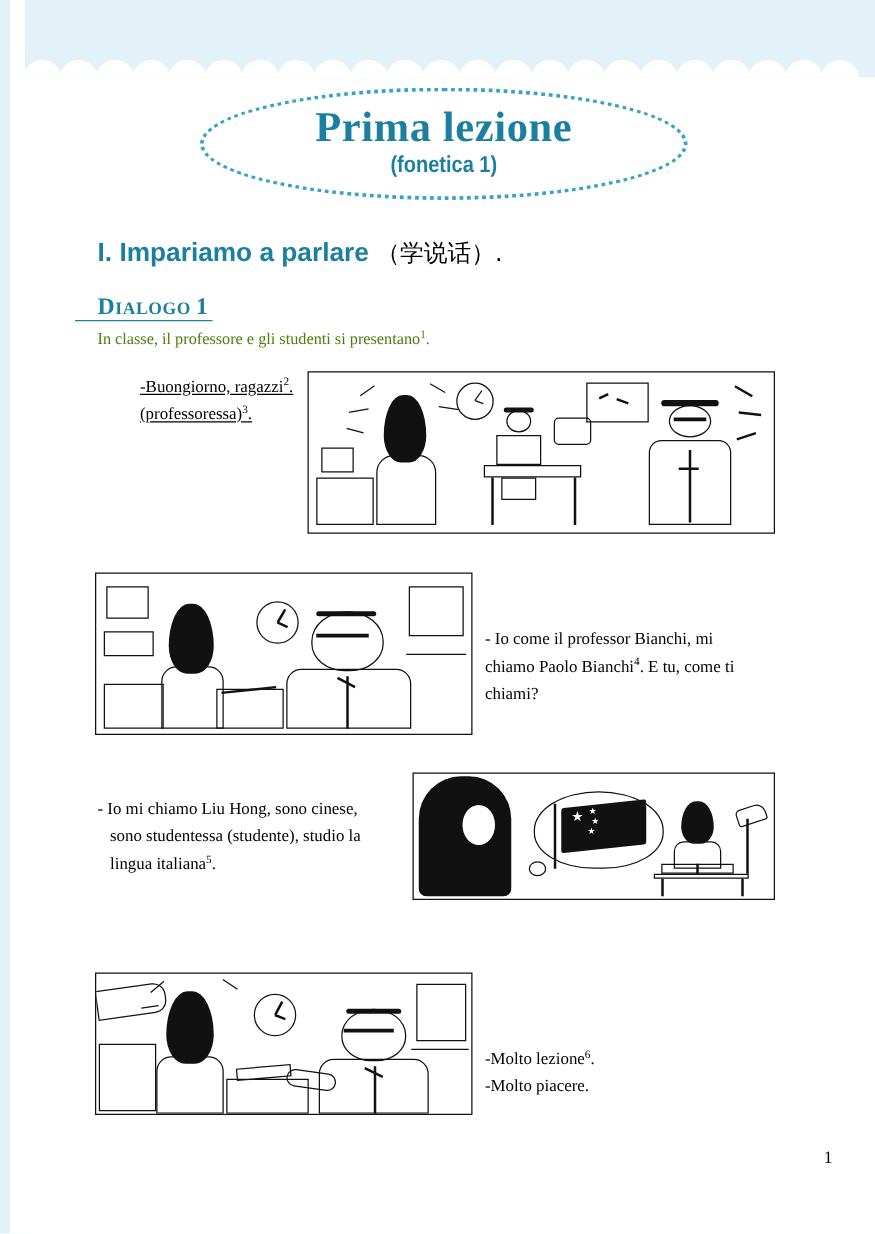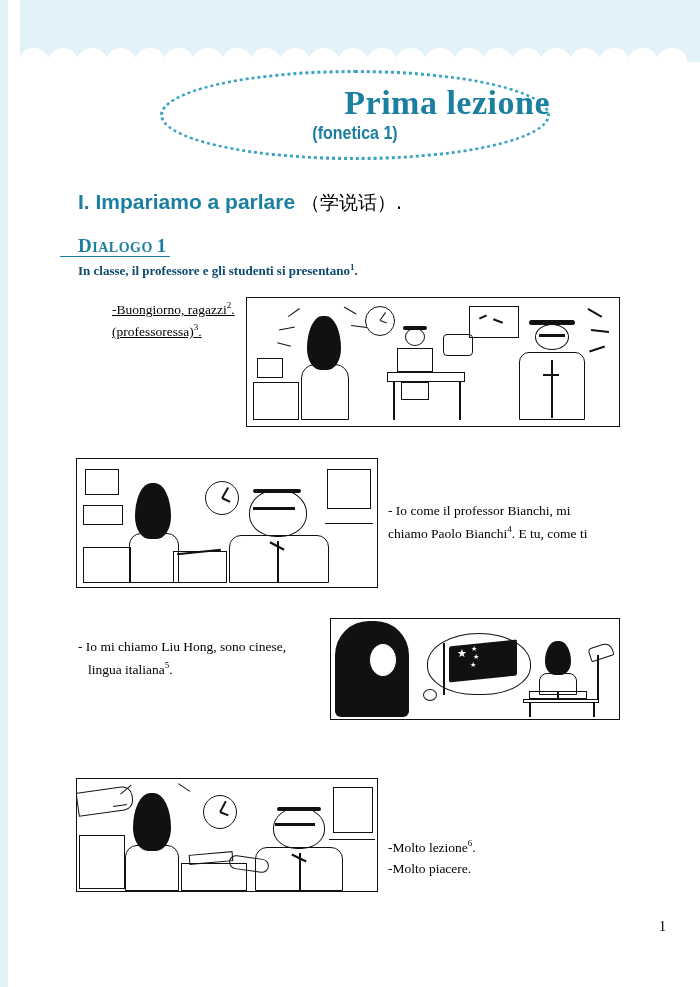--- a/index.html
+++ b/index.html
@@ -72,21 +72,21 @@
     inset: 0;
     border: 3px dotted #3aa3c4;
     border-radius: 50%;
     box-sizing: border-box;
   }
   .title-main {
     position: absolute;
     top: 14px;
     left: 0;
     width: 100%;
-    text-align: right;
+    text-align: center;
     font-family: "Liberation Serif", serif;
     font-weight: bold;
     font-size: 34px;
     color: #1b7fa0;
     letter-spacing: 0.5px;
   }
   .title-sub {
     position: absolute;
     top: 54px;
     left: 0;
@@ -139,23 +139,23 @@
     width: 110px;
     height: 1px;
     background: #1b7fa0;
   }
 
   .intro-line {
     position: absolute;
     top: 262px;
     left: 78px;
     font-family: "Liberation Serif", serif;
-    font-weight: bold;
+    font-weight: normal;
     font-size: 13px;
-    color: #0c4a6e;
+    color: #4d7c0f;
   }
 
   
   .txt {
     position: absolute;
     font-family: "Liberation Serif", serif;
     font-size: 13.5px;
     color: #000;
     line-height: 1.62;
   }
@@ -314,24 +314,26 @@
   <div class="line" style="top:82px; left:200px; width:1.8px; height:42px;"></div>
   <div class="line" style="top:86px; left:192px; width:16px; height:2px; transform:rotate(28deg);"></div>
 
   <div class="ol" style="top:10px; left:250px; width:44px; height:40px;"></div>
   <div class="line" style="top:64px; left:248px; width:48px; height:1.4px;"></div>
 </div>
 
 <div class="txt just" style="top:500px; left:388px; width:230px;">
   <div>- Io come il professor Bianchi, mi</div>
   <div><span>chiamo Paolo Bianchi</span><sup>4</sup><span>. E tu, come ti</span></div>
+  <div>chiami?</div>
 </div>
 
 <div class="txt" style="top:636px; left:78px; width:250px;">
   <div>- Io mi chiamo Liu Hong, sono cinese,</div>
+  <div style="padding-left:10px;">sono studentessa (studente), studio la</div>
   <div style="padding-left:10px;"><span>lingua italiana</span><sup>5</sup><span>.</span></div>
 </div>
 
 <div class="panel" style="top:618px; left:330px; width:288px; height:100px;">
 
   <div class="ink fill-dark" style="top:2px; left:4px; width:74px; height:96px; border-radius:34px 34px 6px 6px;"></div>
   <div class="ol" style="top:24px; left:38px; width:28px; height:34px; border-radius:50%; background:#fff; border-width:1px;"></div>
 
   <div class="ol" style="top:14px; left:96px; width:104px; height:62px; border-radius:50% 50% 46% 46%;"></div>
   <div class="ol" style="top:70px; left:92px; width:14px; height:12px; border-radius:50%;"></div>

